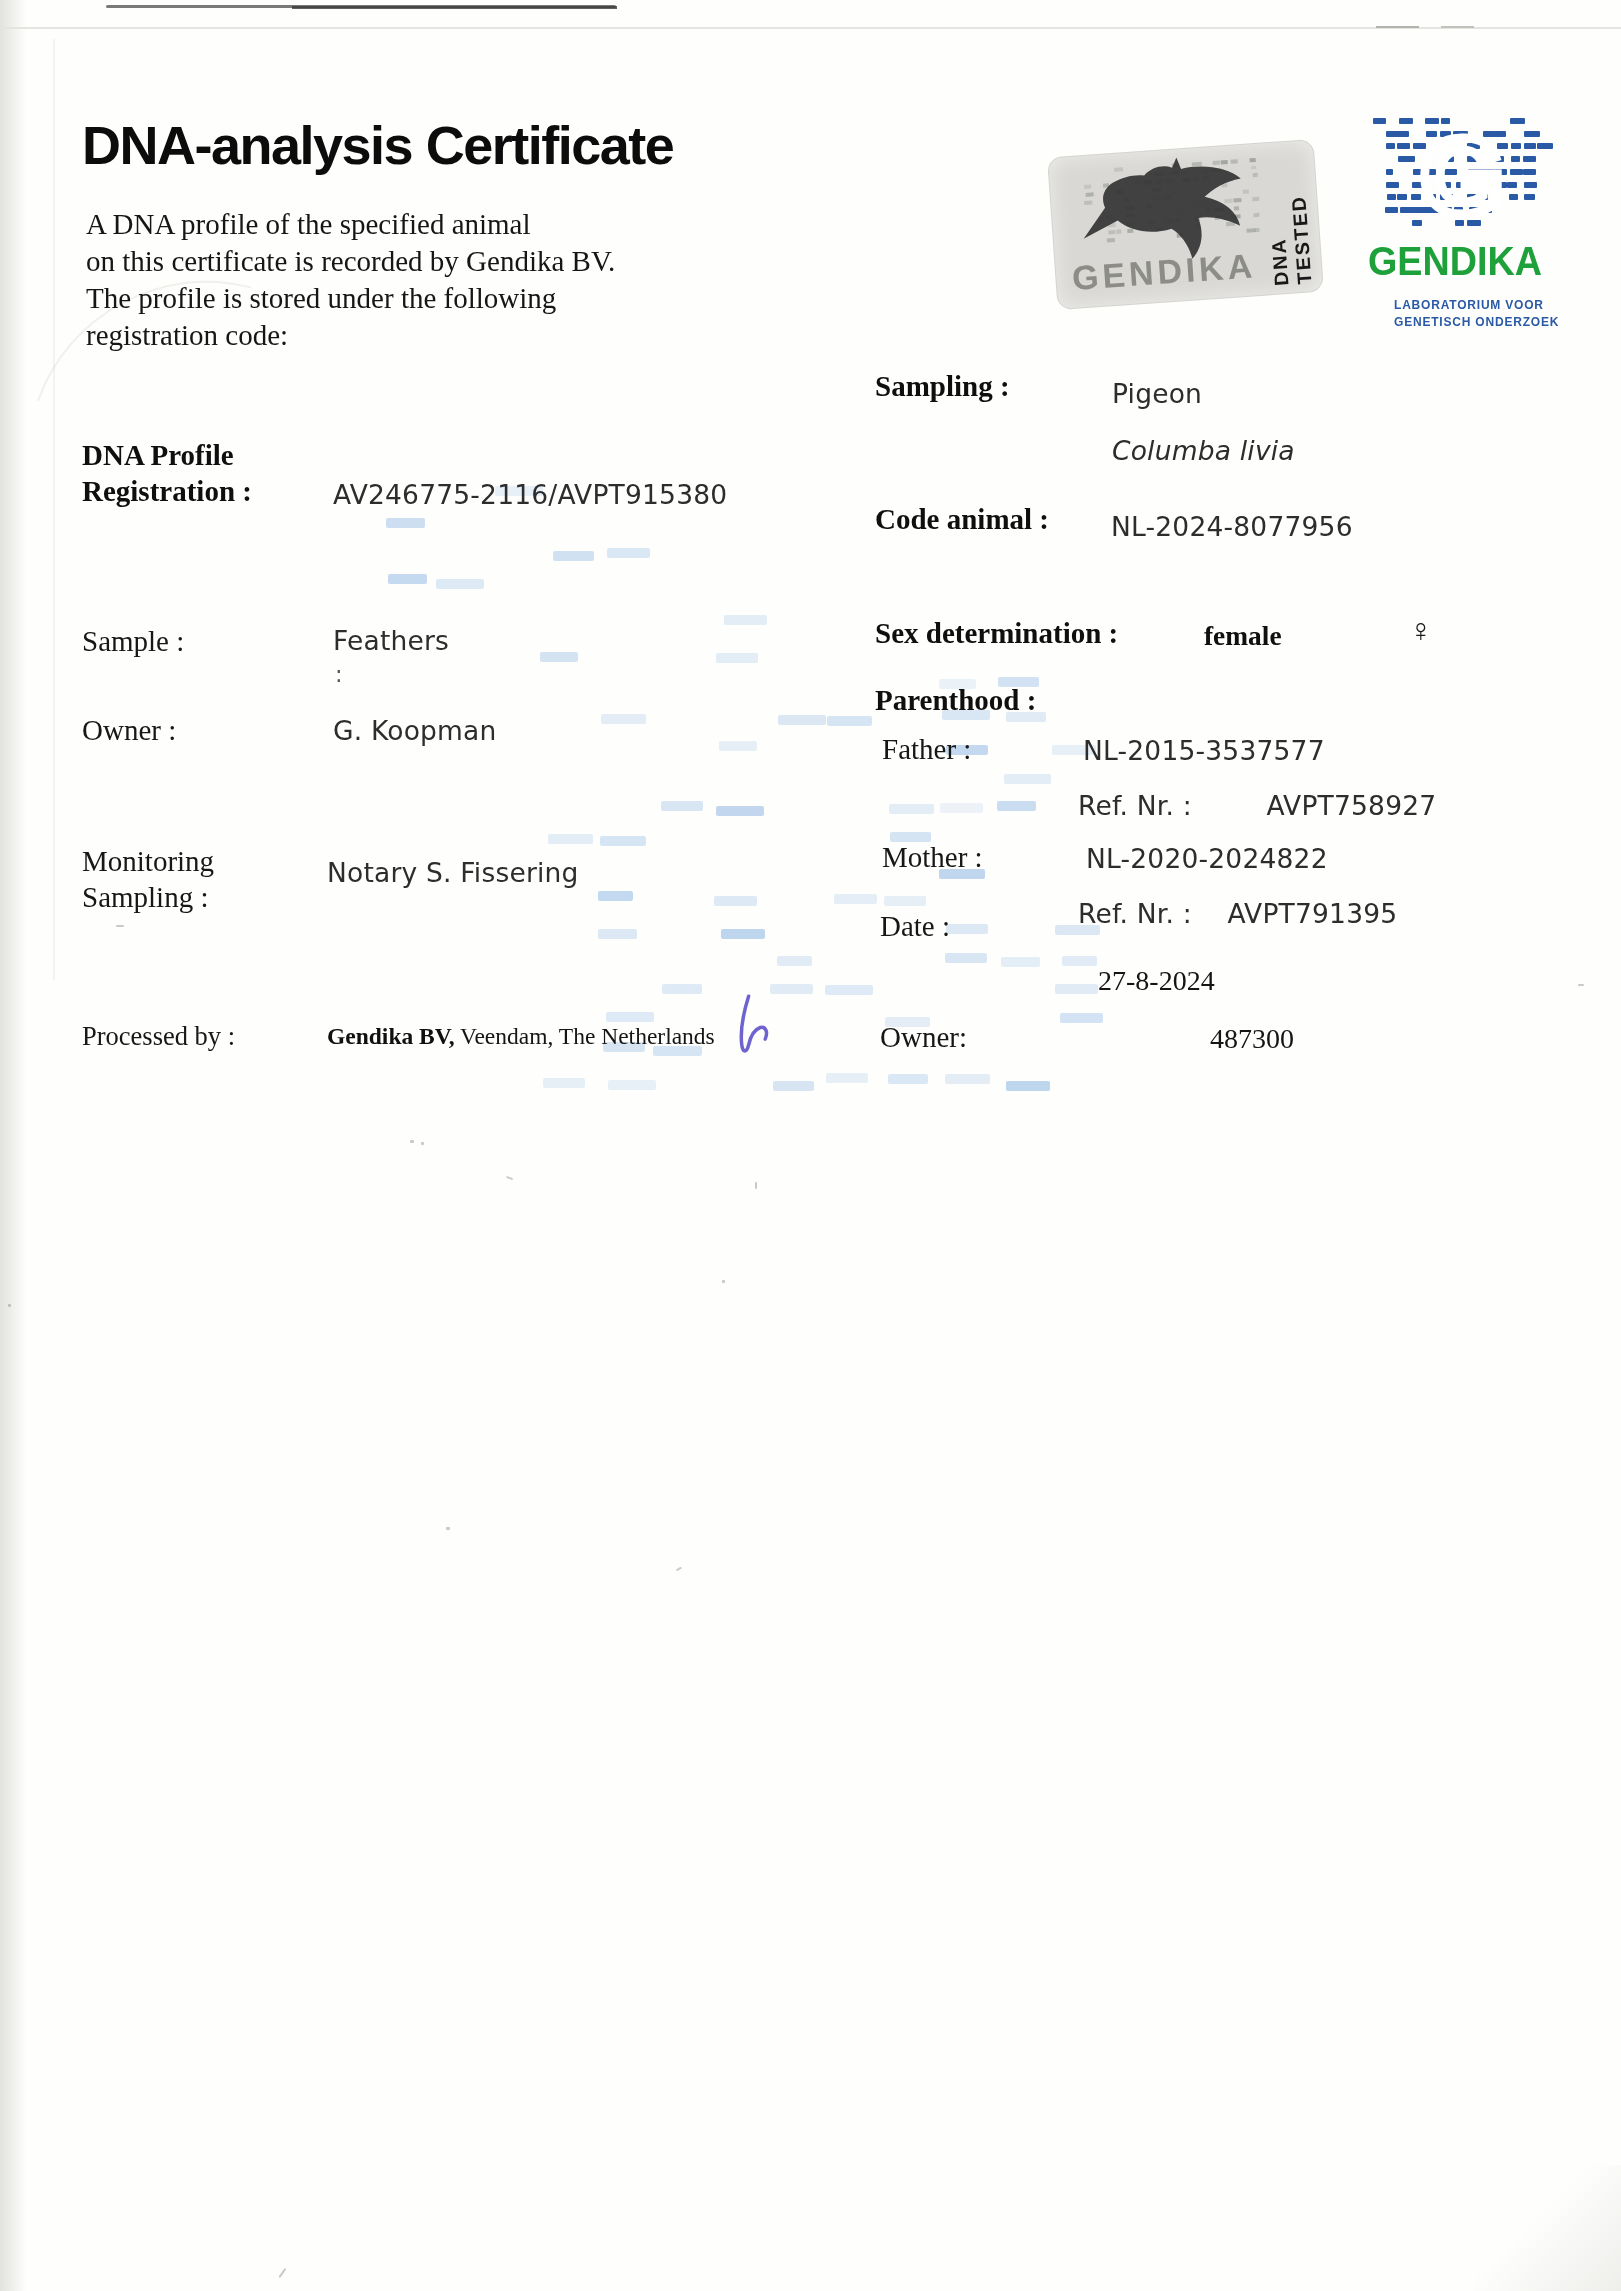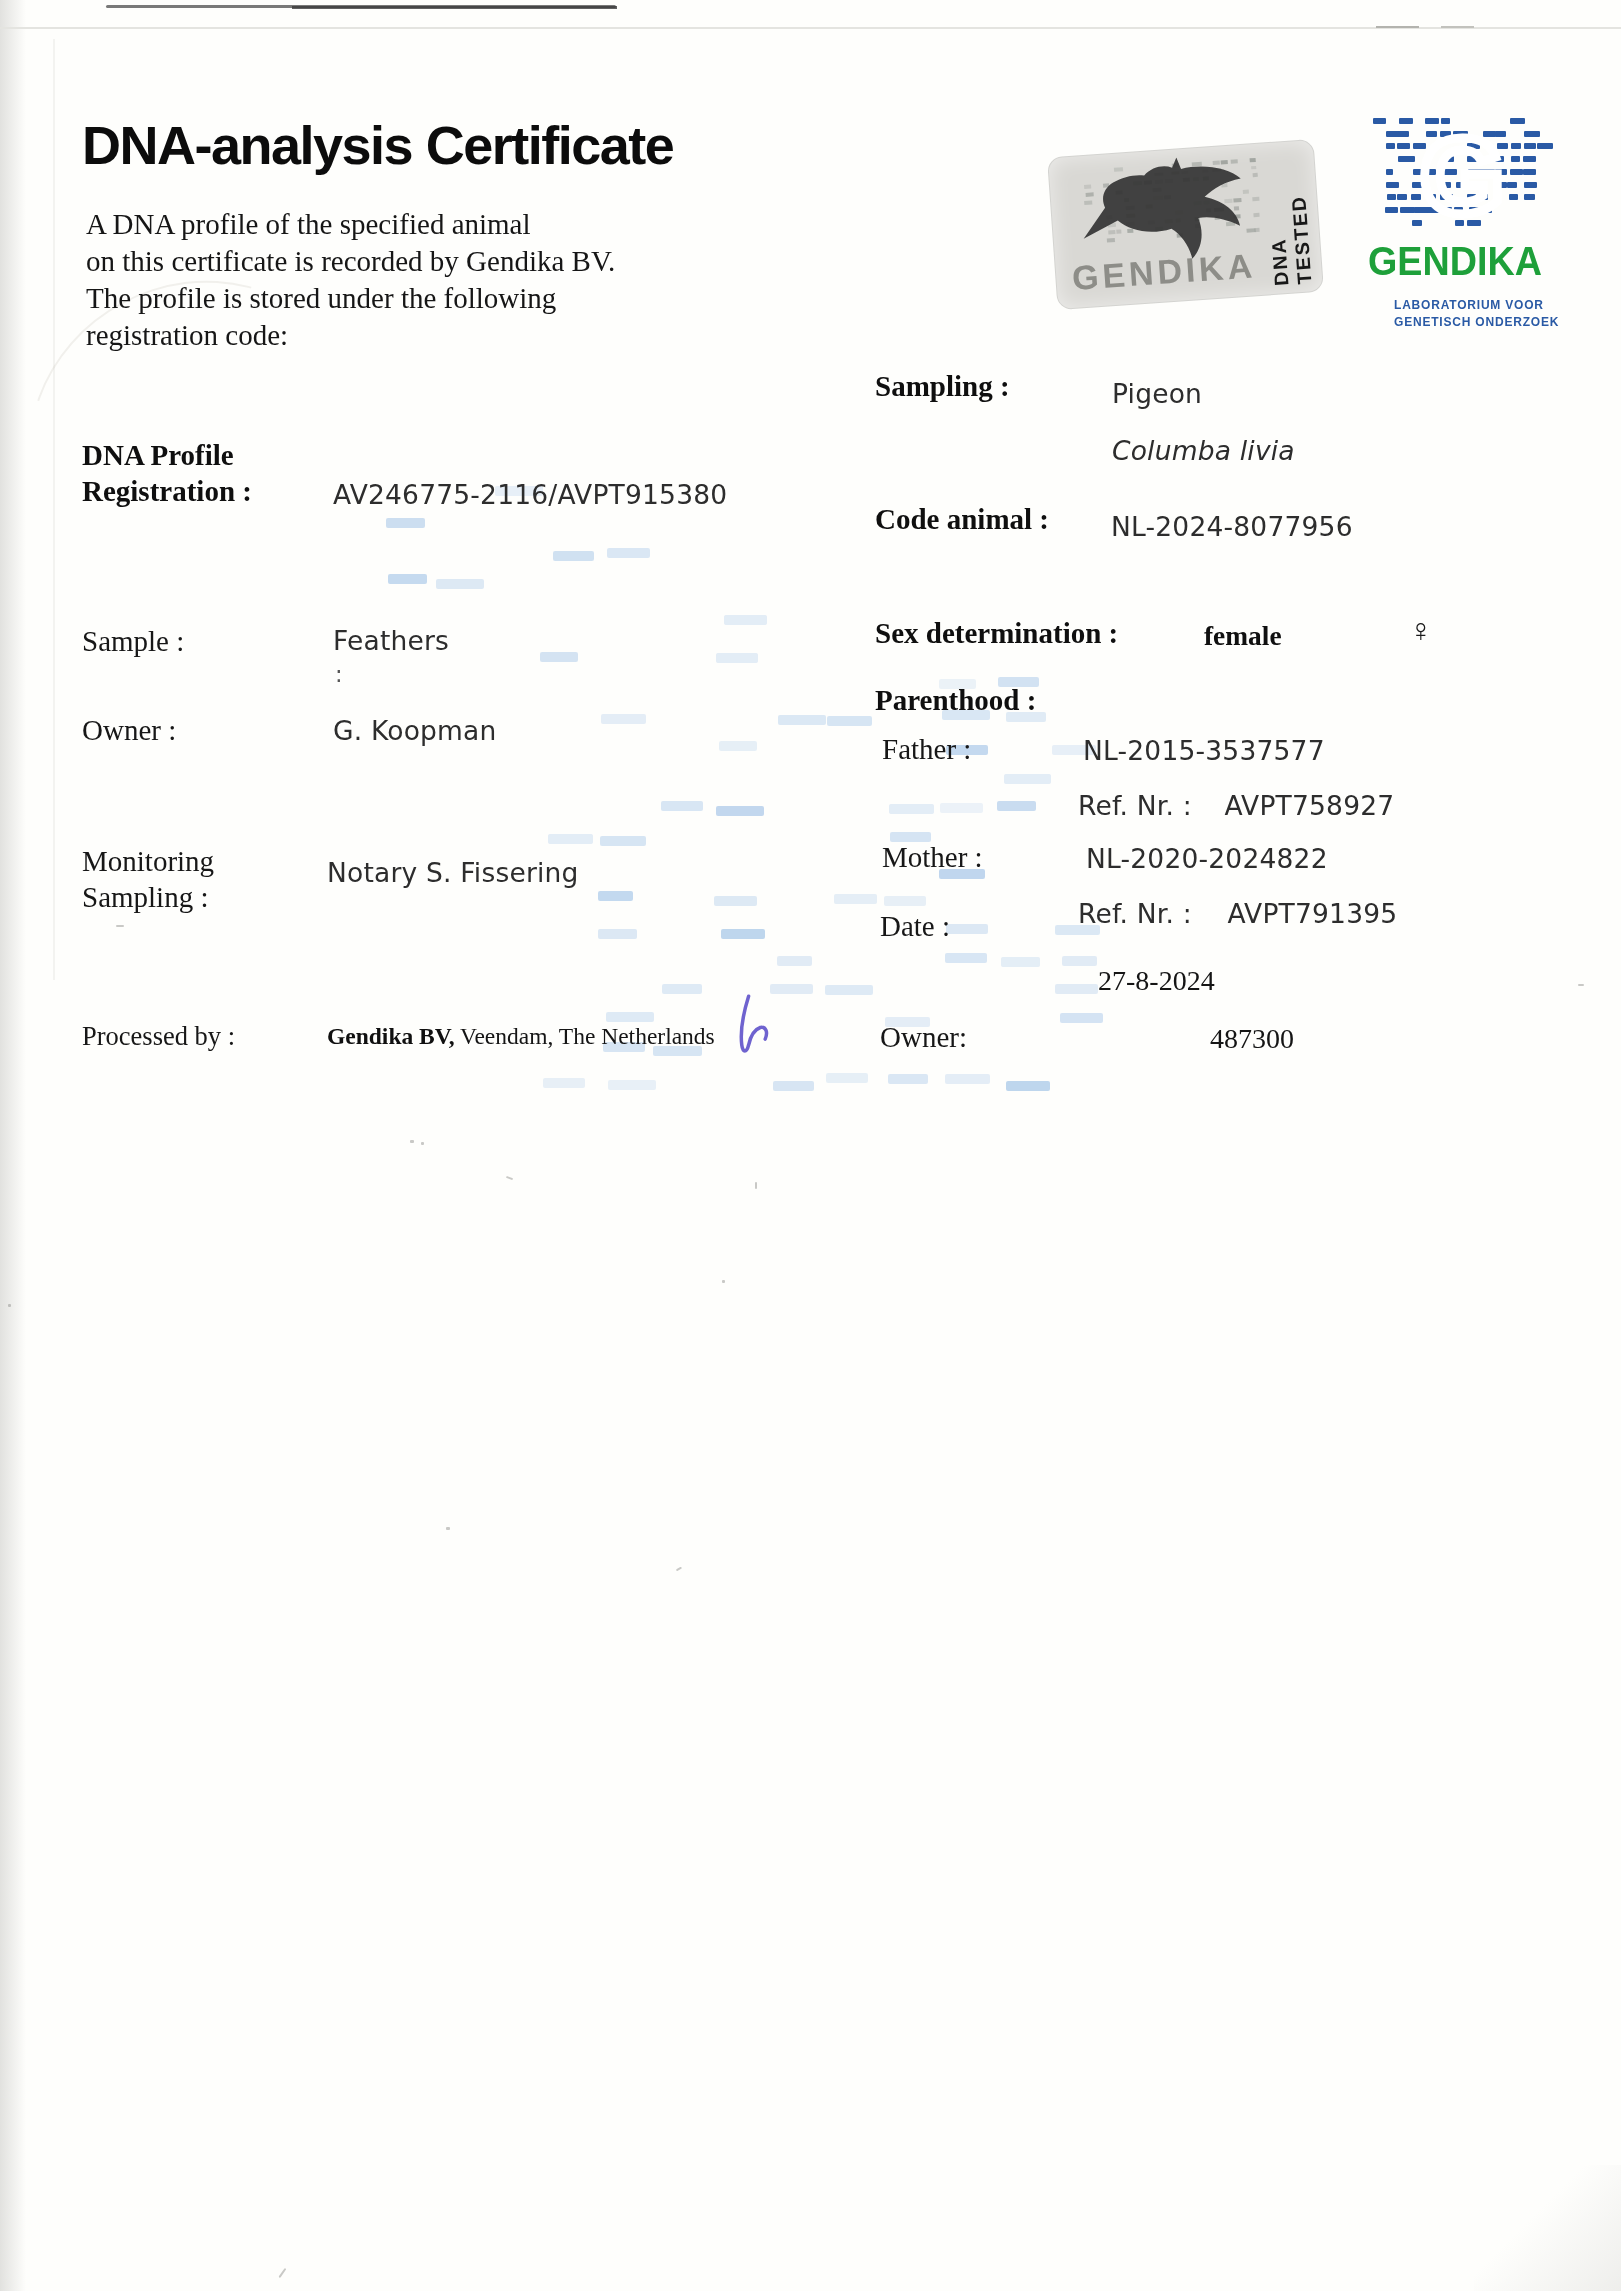--- a/index.html
+++ b/index.html
@@ -318,21 +318,21 @@
   <div class="abs lblb" style="left:875px;top:617px">Sex determination :</div>
   <div class="abs female" style="left:1204px;top:621px">female</div>
   <div class="abs sexsym" style="left:1409px;top:612px">♀</div>
 
   <div class="abs lblb" style="left:875px;top:684px">Parenthood :</div>
 
   <div class="abs lbl" style="left:882px;top:733px">Father :</div>
   <div class="abs hand" style="left:1083px;top:735px">NL-2015-3537577</div>
   <div class="abs hand" style="left:1078px;top:790px">
     <span>Ref. Nr.  :</span>
-    <span style="margin-left:24px">AVPT758927</span>
+    <span style="margin-left:66px">AVPT758927</span>
   </div>
 
   <div class="abs lbl" style="left:882px;top:841px">Mother :</div>
   <div class="abs hand" style="left:1086px;top:843px">NL-2020-2024822</div>
   <div class="abs hand" style="left:1078px;top:898px">
     <span>Ref. Nr.  :</span>
     <span style="margin-left:27px">AVPT791395</span>
   </div>
 
   <div class="abs lbl" style="left:880px;top:910px">Date :</div>

